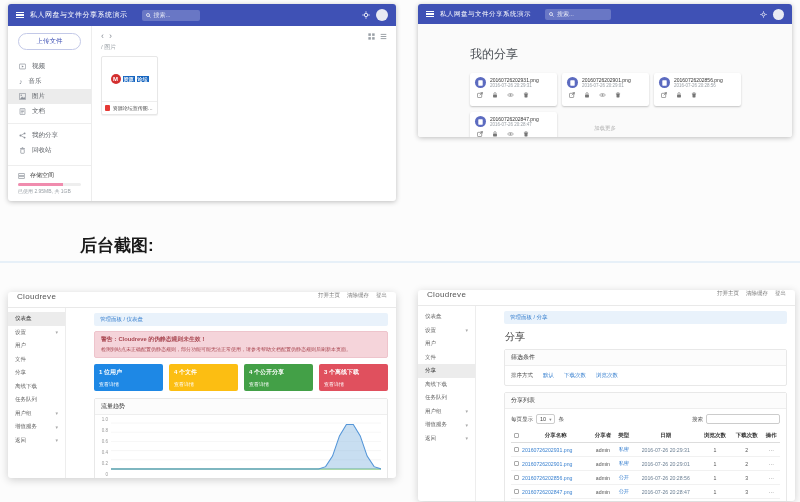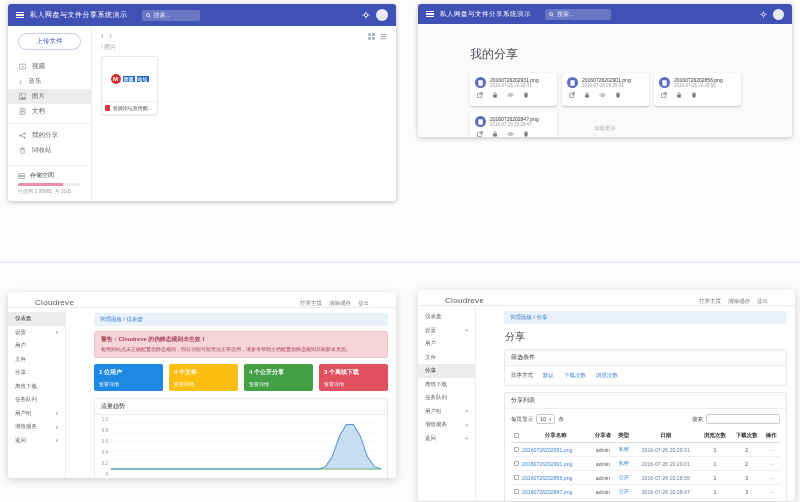--- a/index.html
+++ b/index.html
@@ -43,21 +43,21 @@
   .shares-title{position:absolute;left:52px;top:22px;font-size:12px;color:#4a4f55;}
   .share-card{position:absolute;width:87px;height:33px;background:#fff;border-radius:2px;box-shadow:0 1px 2px rgba(0,0,0,.22);padding:4px 5px 3px 5px;}
   .sc-top{display:flex;gap:4px;align-items:center;}
   .sc-avatar{width:11px;height:11px;border-radius:50%;background:#5c6bc0;display:flex;align-items:center;justify-content:center;flex:none;}
   .sc-name{font-size:5px;color:#333;white-space:nowrap;overflow:hidden;text-overflow:ellipsis;}
   .sc-date{font-size:4.5px;color:#9aa0a6;}
   .sc-icons{display:flex;gap:9px;margin-top:4px;padding-left:2px;}
   .more-label{position:absolute;left:0;right:0;bottom:5px;text-align:center;font-size:5.5px;color:#b5b5b5;}
 
   
-  .adm-top{height:16px;display:flex;align-items:flex-end;padding:0 27px;border-bottom:1px solid #e9e9e9;gap:7px;}
+  .adm-top{height:16px;display:flex;align-items:flex-start;padding:0 9px;border-bottom:1px solid #e9e9e9;gap:7px;}
   .brand{font-size:8px;color:#555;letter-spacing:.3px;}
   .adm-link{font-size:5.5px;color:#777;}
   .adm-body{display:flex;height:calc(100% - 16px);gap:20px;}
   .adm-side{width:58px;border-right:1px solid #ededed;padding-top:4px;}
   .adm-item{display:flex;align-items:center;height:13.5px;padding:0 7px;font-size:5.5px;color:#666;}
   .adm-item.active{background:#ececec;color:#333;}
   .adm-item .chev{margin-left:auto;color:#aaa;font-size:5px;}
   .adm-content{flex:1;padding:5px 8px;overflow:hidden;}
   .crumb-bar{background:#e9f2fb;border-radius:2px;padding:3px 6px;font-size:5.5px;color:#3b82d0;}
   .alert{margin-top:5px;background:#f5d4da;border:1px solid #eec4cc;border-radius:2px;padding:3px 6px;color:#a8454f;}
@@ -371,20 +371,21 @@
               <line x1="1.5" y1="2.2" x2="8.5" y2="2.2" stroke="#757575" stroke-width="1.1"></line>
               <line x1="4" y1="0.8" x2="6" y2="0.8" stroke="#757575" stroke-width="1.1"></line>
             </svg>
         </div>
       </div>
 
       <div class="more-label">加载更多</div>
     </div>
   </div>
 
+  <div class="section-heading">后台截图:</div>
   <div class="mid-divider"></div>
 
   <div class="shot" style="left:8px;top:292px;width:388px;height:186px;box-shadow:0 2px 8px rgba(0,0,0,.18);">
     <div class="adm-top">
       <span class="brand">Cloudreve</span>
       <span class="spacer"></span>
       <span class="adm-link">打开主页</span>
       <span class="adm-link">清除缓存</span>
       <span class="adm-link">登出</span>
     </div>

